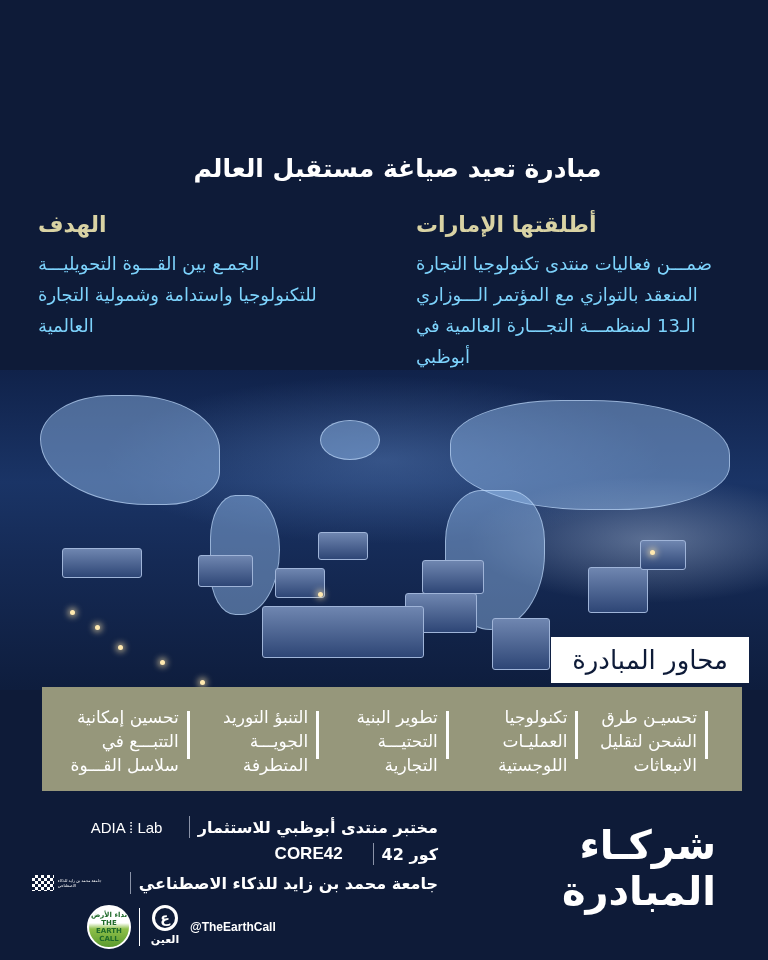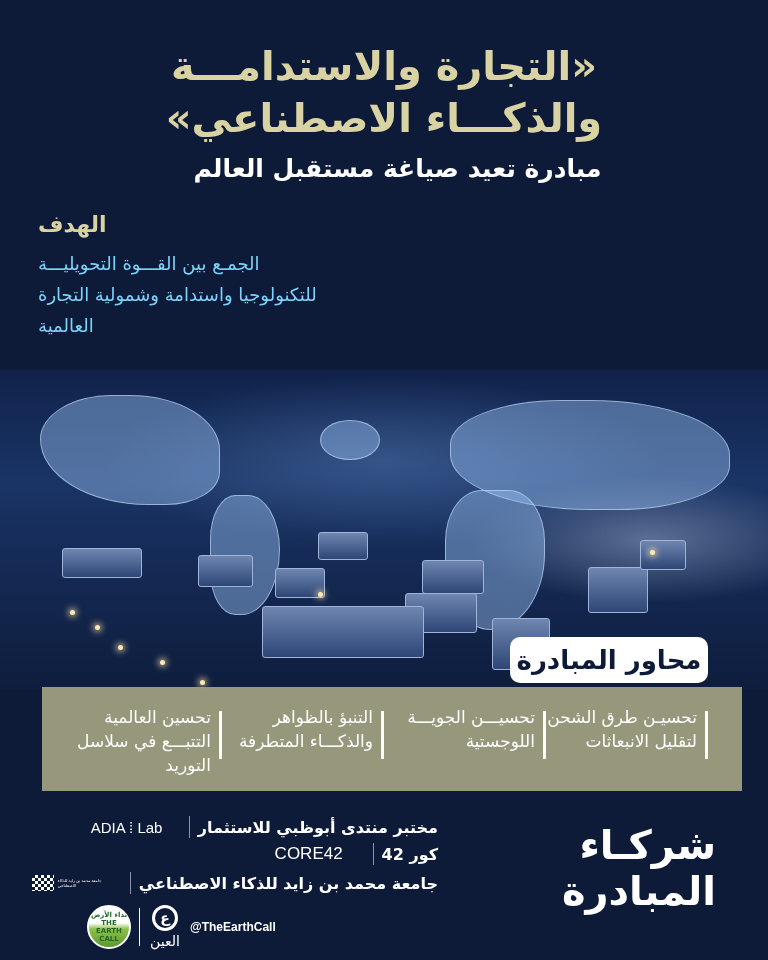--- a/index.html
+++ b/index.html
@@ -45,24 +45,24 @@
       radial-gradient(ellipse 400px 120px at 384px 90px, rgba(110,150,210,0.35), transparent 70%),
       linear-gradient(180deg, #10224a 0%, #1a3466 35%, #152a55 60%, #0e1d3d 100%);
     overflow: hidden;
   }
   .continent { position: absolute; background: rgba(150,190,240,0.45); border: 1px solid rgba(200,225,255,0.6); }
   .truck { position: absolute; background: linear-gradient(180deg,#6f86b0,#2e4676); border: 1px solid #9fb4d8; border-radius: 3px; }
   .light { position: absolute; width: 5px; height: 5px; border-radius: 50%; background: #ffe9b0; box-shadow: 0 0 6px 2px rgba(255,230,170,0.7); }
 
   
   .axes-label {
-    position: absolute; top: 637px; left: 510px; width: 198px; height: 46px;
+    position: absolute; top: 637px; left: 551px; width: 198px; height: 46px;
     background: #ffffff; color: #0e1b38;
-    font-size: 26px; font-weight: bold;
-    display: flex; align-items: center; justify-content: center; border-radius: 10px;
+    font-size: 26px; font-weight: normal;
+    display: flex; align-items: center; justify-content: center;
   }
 
   
   .axes-panel {
     position: absolute; top: 687px; left: 42px; width: 700px; height: 104px;
     background: rgba(160,160,128,0.93);
     display: flex; flex-direction: row; align-items: flex-start;
     padding: 18px 34px 0 18px;
   }
   .axis-item {
@@ -94,34 +94,34 @@
   .earth-logo {
     width: 44px; height: 44px; border-radius: 50%;
     background: linear-gradient(180deg,#ffffff 0%,#ffffff 40%,#8fc04a 55%,#5a9a2e 100%);
     border: 2px solid #ffffff;
     color: #1f6a2a; font-size: 7px; font-weight: bold;
     display: flex; align-items: center; justify-content: center; text-align: center; line-height: 8px; margin-left: 35px;
   }
   .footer-sep { width: 1px; height: 38px; background: #ffffff; }
   .ain-logo { width: 34px; height: 44px; display: flex; flex-direction: column; align-items: center; }
   .ain-circle { width: 26px; height: 26px; border-radius: 50%; border: 3px solid #ffffff; color:#fff; font-size: 14px; font-weight: bold; display:flex; align-items:center; justify-content:center; }
-  .ain-text { color: #fff; font-size: 14px; font-weight: normal; margin-top: 2px; }
+  .ain-text { color: #fff; font-size: 11px; font-weight: bold; margin-top: 2px; }
   .handle { color: #ffffff; font-family: "Liberation Sans", sans-serif; font-weight: bold; font-size: 12px; }
 </style>
 </head>
 <body>
 
 <div class="page">
 
-  <div class="title">
-    <div>«التجارة والاستدامـــة</div>
-    <div>والذكـــاء الاصطناعي»</div>
-  </div>
   <div class="subtitle">مبادرة تعيد صياغة مستقبل العالم</div>
 
+  <div class="col col-right">
+    <h3>أطلقتها الإمارات</h3>
+    <p>ضمـــن فعاليات منتدى تكنولوجيا التجارة المنعقد بالتوازي مع المؤتمر الـــوزاري الـ13 لمنظمـــة التجـــارة العالمية في أبوظبي</p>
+  </div>
   <div class="col col-left">
     <h3>الهدف</h3>
     <p>الجمـع بين القـــوة التحويليـــة للتكنولوجيا واستدامة وشمولية التجارة العالمية</p>
   </div>
 
   <div class="scene">
     <div class="continent" style="left:40px;top:25px;width:180px;height:110px;border-radius:40% 50% 30% 60%;"></div>
     <div class="continent" style="left:210px;top:125px;width:70px;height:120px;border-radius:40% 50% 60% 40%;"></div>
     <div class="continent" style="left:450px;top:30px;width:280px;height:110px;border-radius:40% 50% 40% 50%;"></div>
     <div class="continent" style="left:445px;top:120px;width:100px;height:140px;border-radius:40% 40% 60% 50%;"></div>
@@ -147,46 +147,50 @@
 
   <div class="axes-label">محاور المبادرة</div>
 
   <div class="axes-panel">
     <div class="axis-item">
       <div class="axis-bar"></div>
       <div class="axis-text">تحسيـن طرق الشحن لتقليل الانبعاثات</div>
     </div>
     <div class="axis-item">
       <div class="axis-bar"></div>
-      <div class="axis-text">تحسيـــن الجويـــة اللوجستية</div>
-    </div>
-    <div class="axis-item">
-      <div class="axis-bar"></div>
-      <div class="axis-text">التنبؤ بالظواهر والذكـــاء المتطرفة</div>
-    </div>
-    <div class="axis-item">
-      <div class="axis-bar"></div>
-      <div class="axis-text">تحسين العالمية التتبـــع في سلاسل التوريد</div>
+      <div class="axis-text">تكنولوجيا العمليـات اللوجستية</div>
+    </div>
+    <div class="axis-item">
+      <div class="axis-bar"></div>
+      <div class="axis-text">تطوير البنية التحتيـــة التجارية</div>
+    </div>
+    <div class="axis-item">
+      <div class="axis-bar"></div>
+      <div class="axis-text">التنبؤ التوريد الجويـــة المتطرفة</div>
+    </div>
+    <div class="axis-item">
+      <div class="axis-bar"></div>
+      <div class="axis-text">تحسين إمكانية التتبـــع في سلاسل القـــوة</div>
     </div>
   </div>
 
   <div class="partners-title">
     <div>شركـاء</div>
     <div>المبادرة</div>
   </div>
 
   <div class="partner-row" style="top:814px;">
     <div class="partner-name">مختبر منتدى أبوظبي للاستثمار</div>
     <div class="partner-sep"></div>
     <div class="partner-logo">ADIA ⁞ Lab</div>
   </div>
   <div class="partner-row" style="top:841px;">
     <div class="partner-name">كور 42</div>
     <div class="partner-sep"></div>
-    <div class="partner-logo" style="font-size:17px;">CORE42</div>
+    <div class="partner-logo" style="font-size:17px;font-weight:bold;">CORE42</div>
   </div>
   <div class="partner-row" style="top:870px;">
     <div class="partner-name">جامعة محمد بن زايد للذكاء الاصطناعي</div>
     <div class="partner-sep"></div>
     <div class="partner-logo">
       <span style="display:inline-block;width:22px;height:16px;background:repeating-conic-gradient(#fff 0 25%, transparent 0 50%) 0 0/6px 6px;"></span>
       <span style="font-size:4px;line-height:5px;direction:rtl;width:60px;">جامعة محمد بن زايد للذكاء الاصطناعي</span>
     </div>
   </div>
 

